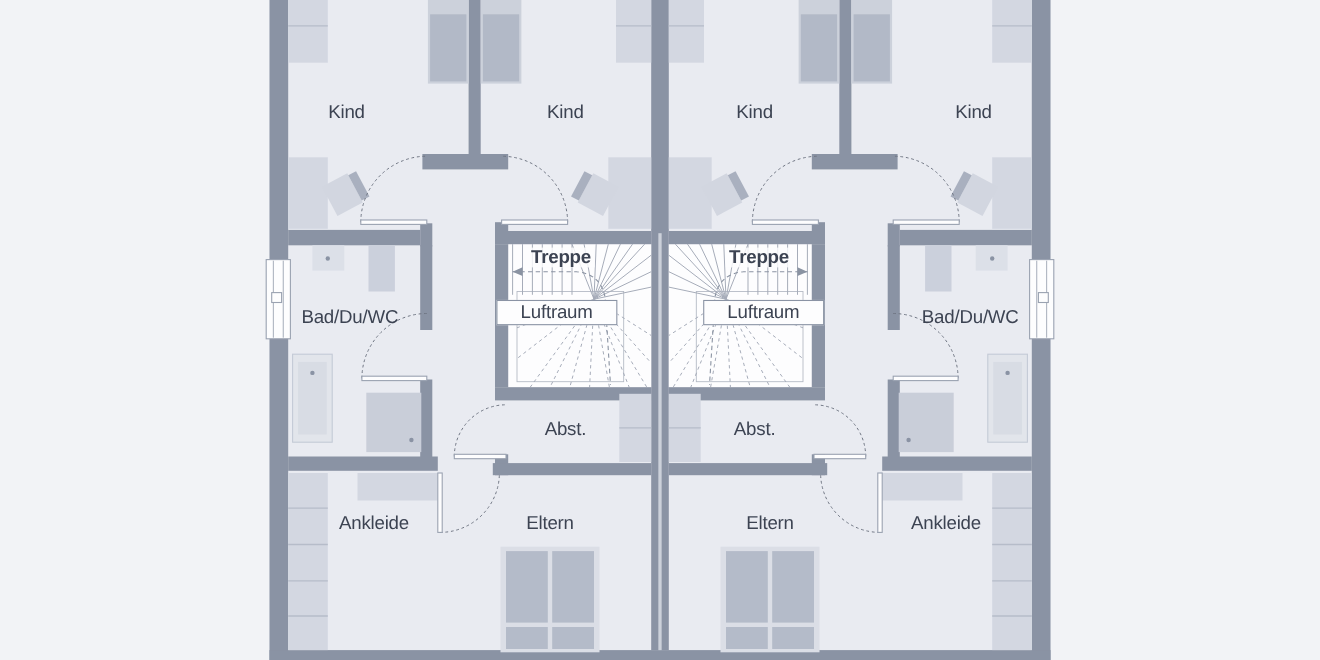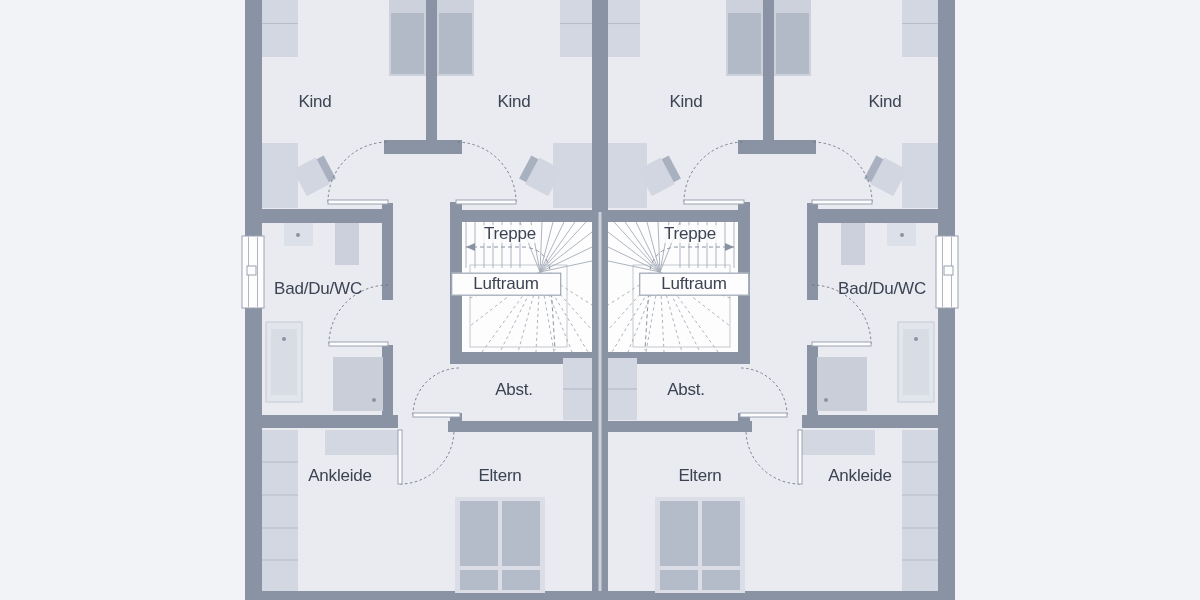--- a/index.html
+++ b/index.html
@@ -2,21 +2,21 @@
 <html><head>
 <meta charset="utf-8">
 <style>
   html,body{margin:0;padding:0;}
   body{background:#f2f3f6;font-family:"Liberation Sans",sans-serif;}
   #canvas{position:relative;width:1040px;height:600px;background:#f2f3f6;overflow:hidden;}
   #plan-svg{position:absolute;left:0;top:0;}
   #labels{position:absolute;left:0;top:0;width:1200px;height:600px;pointer-events:none;}
   .label{position:absolute;transform:translate(-50%,-50%);font-size:17px;color:#3c4352;
          white-space:nowrap;letter-spacing:-0.2px;}
-  .label.halo{background:rgba(253,253,254,0.82);padding:0 3px;line-height:1.05;}
+  .label.halo{background:rgba(253,253,254,0.82);padding:0 3px;line-height:1.05;font-weight:bold;}
   .label.boxed{background:#fdfdfe;border:1.5px solid #8a93a4;padding:1px 21px;line-height:1.1;}
 </style>
 </head>
 <body>
 
 <div id="canvas">
   <svg id="plan-svg" width="1200" height="600" viewBox="0 0 1200 600">
       <rect x="245" y="0" width="710" height="600" fill="#e9ebf1"></rect>
       <rect x="245" y="0" width="17" height="600" fill="#8a93a4"></rect>
       <rect x="938" y="0" width="17" height="600" fill="#8a93a4"></rect>

